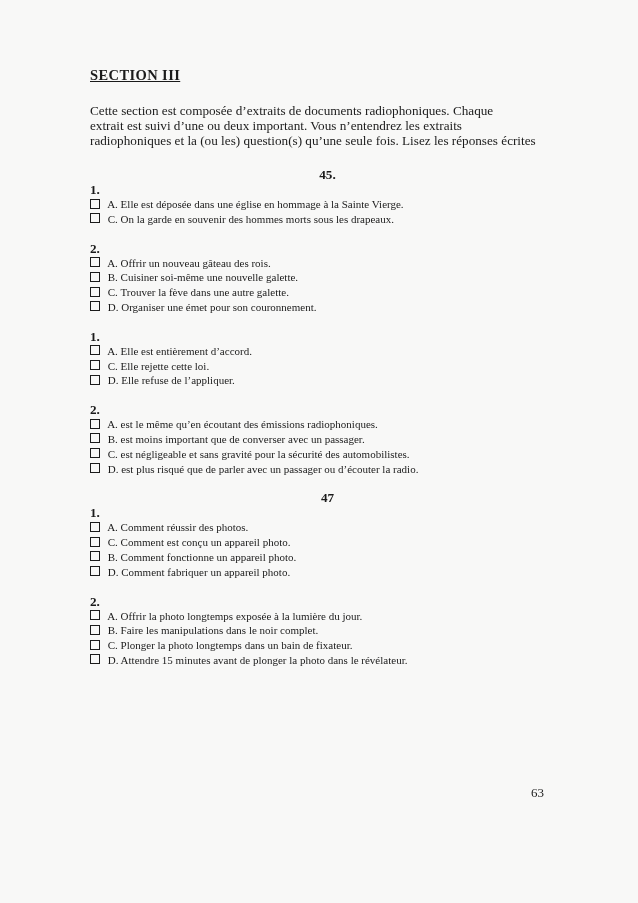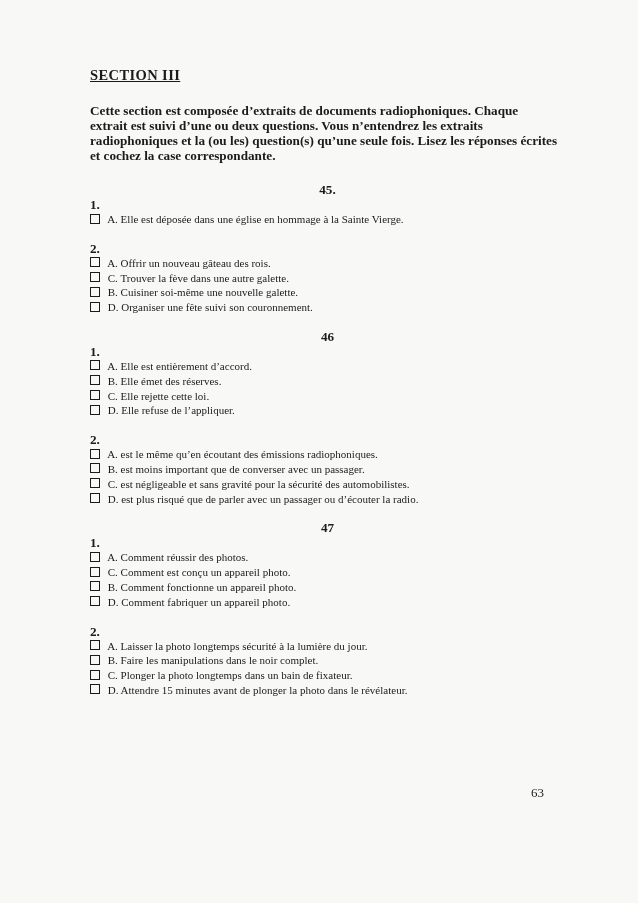--- a/index.html
+++ b/index.html
@@ -30,21 +30,21 @@
     text-decoration: underline;
     letter-spacing: 0.4px;
     margin: 0 0 19px 0;
     white-space: nowrap;
   }
   .intro {
     margin: 0 0 19px 0;
   }
   .intro-line {
     font-size: 13.2px;
-    font-weight: bold;
+    font-weight: normal;
     line-height: 15px;
     white-space: nowrap;
   }
   .question { margin-top: 14px; }
   .question:first-of-type { margin-top: 0; }
   .q-number {
     font-size: 13.2px;
     font-weight: bold;
     line-height: 15px;
     text-align: center;
@@ -82,76 +82,74 @@
 </head>
 <body>
 
 <div class="page">
   <div class="content">
 
     <div class="section-title">SECTION III</div>
 
     <div class="intro">
       <div class="intro-line">Cette section est composée d’extraits de documents radiophoniques. Chaque</div>
-      <div class="intro-line">extrait est suivi d’une ou deux questions. Vous n’entendrez les extraits</div>
+      <div class="intro-line">extrait est suivi d’une ou deux important. Vous n’entendrez les extraits</div>
       <div class="intro-line">radiophoniques et la (ou les) question(s) qu’une seule fois. Lisez les réponses écrites</div>
-      <div class="intro-line">et cochez la case correspondante.</div>
     </div>
 
     <div class="question">
       <div class="q-number">45.</div>
 
       <div class="subq">
         <div class="sub-number">1.</div>
         <div class="option">
           <span class="cb"></span>
           <span>A.</span>
           <span>Elle est déposée dans une église en hommage à la Sainte Vierge.</span>
         </div>
+        <div class="option">
+          <span class="cb"></span>
+          <span>C.</span>
+          <span>On la garde en souvenir des hommes morts sous les drapeaux.</span>
+        </div>
       </div>
 
       <div class="subq">
         <div class="sub-number">2.</div>
         <div class="option">
           <span class="cb"></span>
           <span>A.</span>
           <span>Offrir un nouveau gâteau des rois.</span>
         </div>
         <div class="option">
           <span class="cb"></span>
+          <span>B.</span>
+          <span>Cuisiner soi-même une nouvelle galette.</span>
+        </div>
+        <div class="option">
+          <span class="cb"></span>
           <span>C.</span>
           <span>Trouver la fève dans une autre galette.</span>
         </div>
         <div class="option">
           <span class="cb"></span>
-          <span>B.</span>
-          <span>Cuisiner soi-même une nouvelle galette.</span>
-        </div>
-        <div class="option">
-          <span class="cb"></span>
-          <span>D.</span>
-          <span>Organiser une fête suivi son couronnement.</span>
+          <span>D.</span>
+          <span>Organiser une émet pour son couronnement.</span>
         </div>
       </div>
     </div>
 
     <div class="question">
-      <div class="q-number">46</div>
 
       <div class="subq">
         <div class="sub-number">1.</div>
         <div class="option">
           <span class="cb"></span>
           <span>A.</span>
           <span>Elle est entièrement d’accord.</span>
-        </div>
-        <div class="option">
-          <span class="cb"></span>
-          <span>B.</span>
-          <span>Elle émet des réserves.</span>
         </div>
         <div class="option">
           <span class="cb"></span>
           <span>C.</span>
           <span>Elle rejette cette loi.</span>
         </div>
         <div class="option">
           <span class="cb"></span>
           <span>D.</span>
           <span>Elle refuse de l’appliquer.</span>
@@ -208,21 +206,21 @@
           <span>D.</span>
           <span>Comment fabriquer un appareil photo.</span>
         </div>
       </div>
 
       <div class="subq">
         <div class="sub-number">2.</div>
         <div class="option">
           <span class="cb"></span>
           <span>A.</span>
-          <span>Laisser la photo longtemps sécurité à la lumière du jour.</span>
+          <span>Offrir la photo longtemps exposée à la lumière du jour.</span>
         </div>
         <div class="option">
           <span class="cb"></span>
           <span>B.</span>
           <span>Faire les manipulations dans le noir complet.</span>
         </div>
         <div class="option">
           <span class="cb"></span>
           <span>C.</span>
           <span>Plonger la photo longtemps dans un bain de fixateur.</span>

